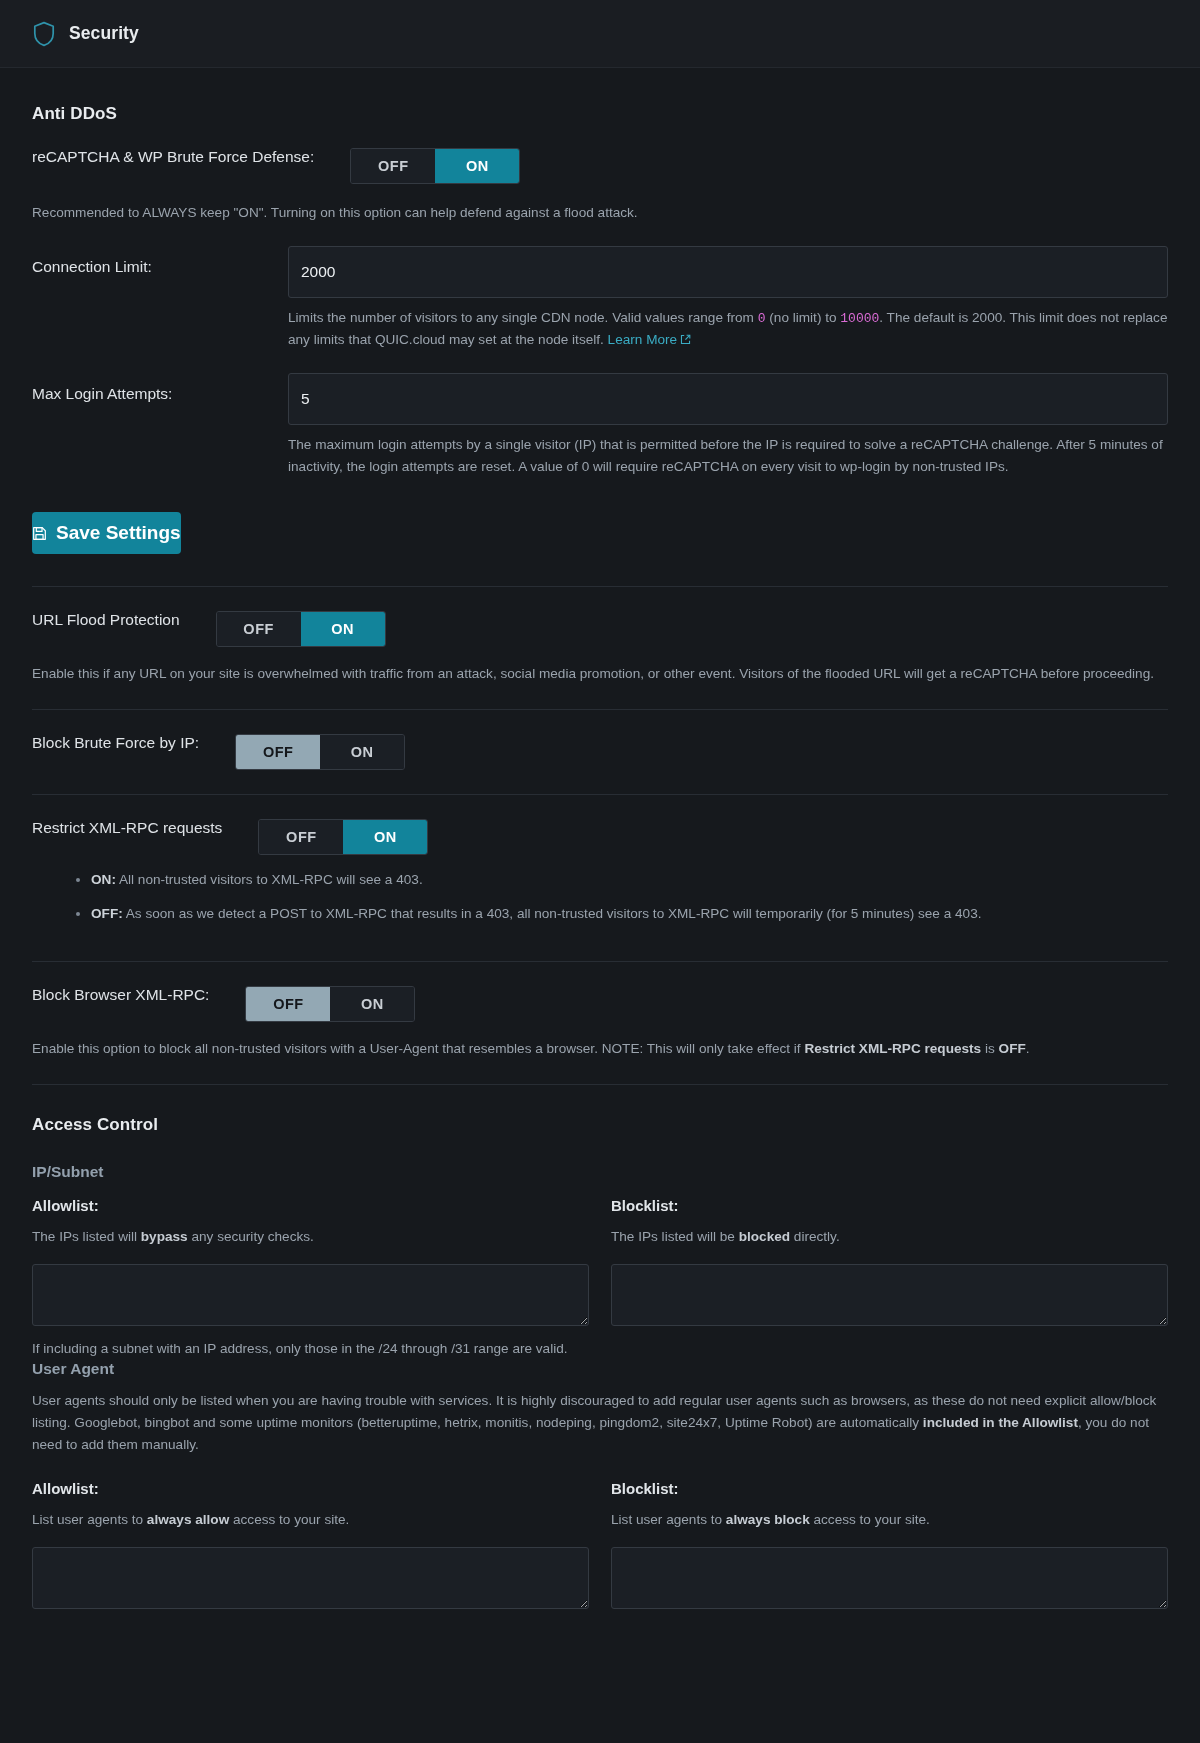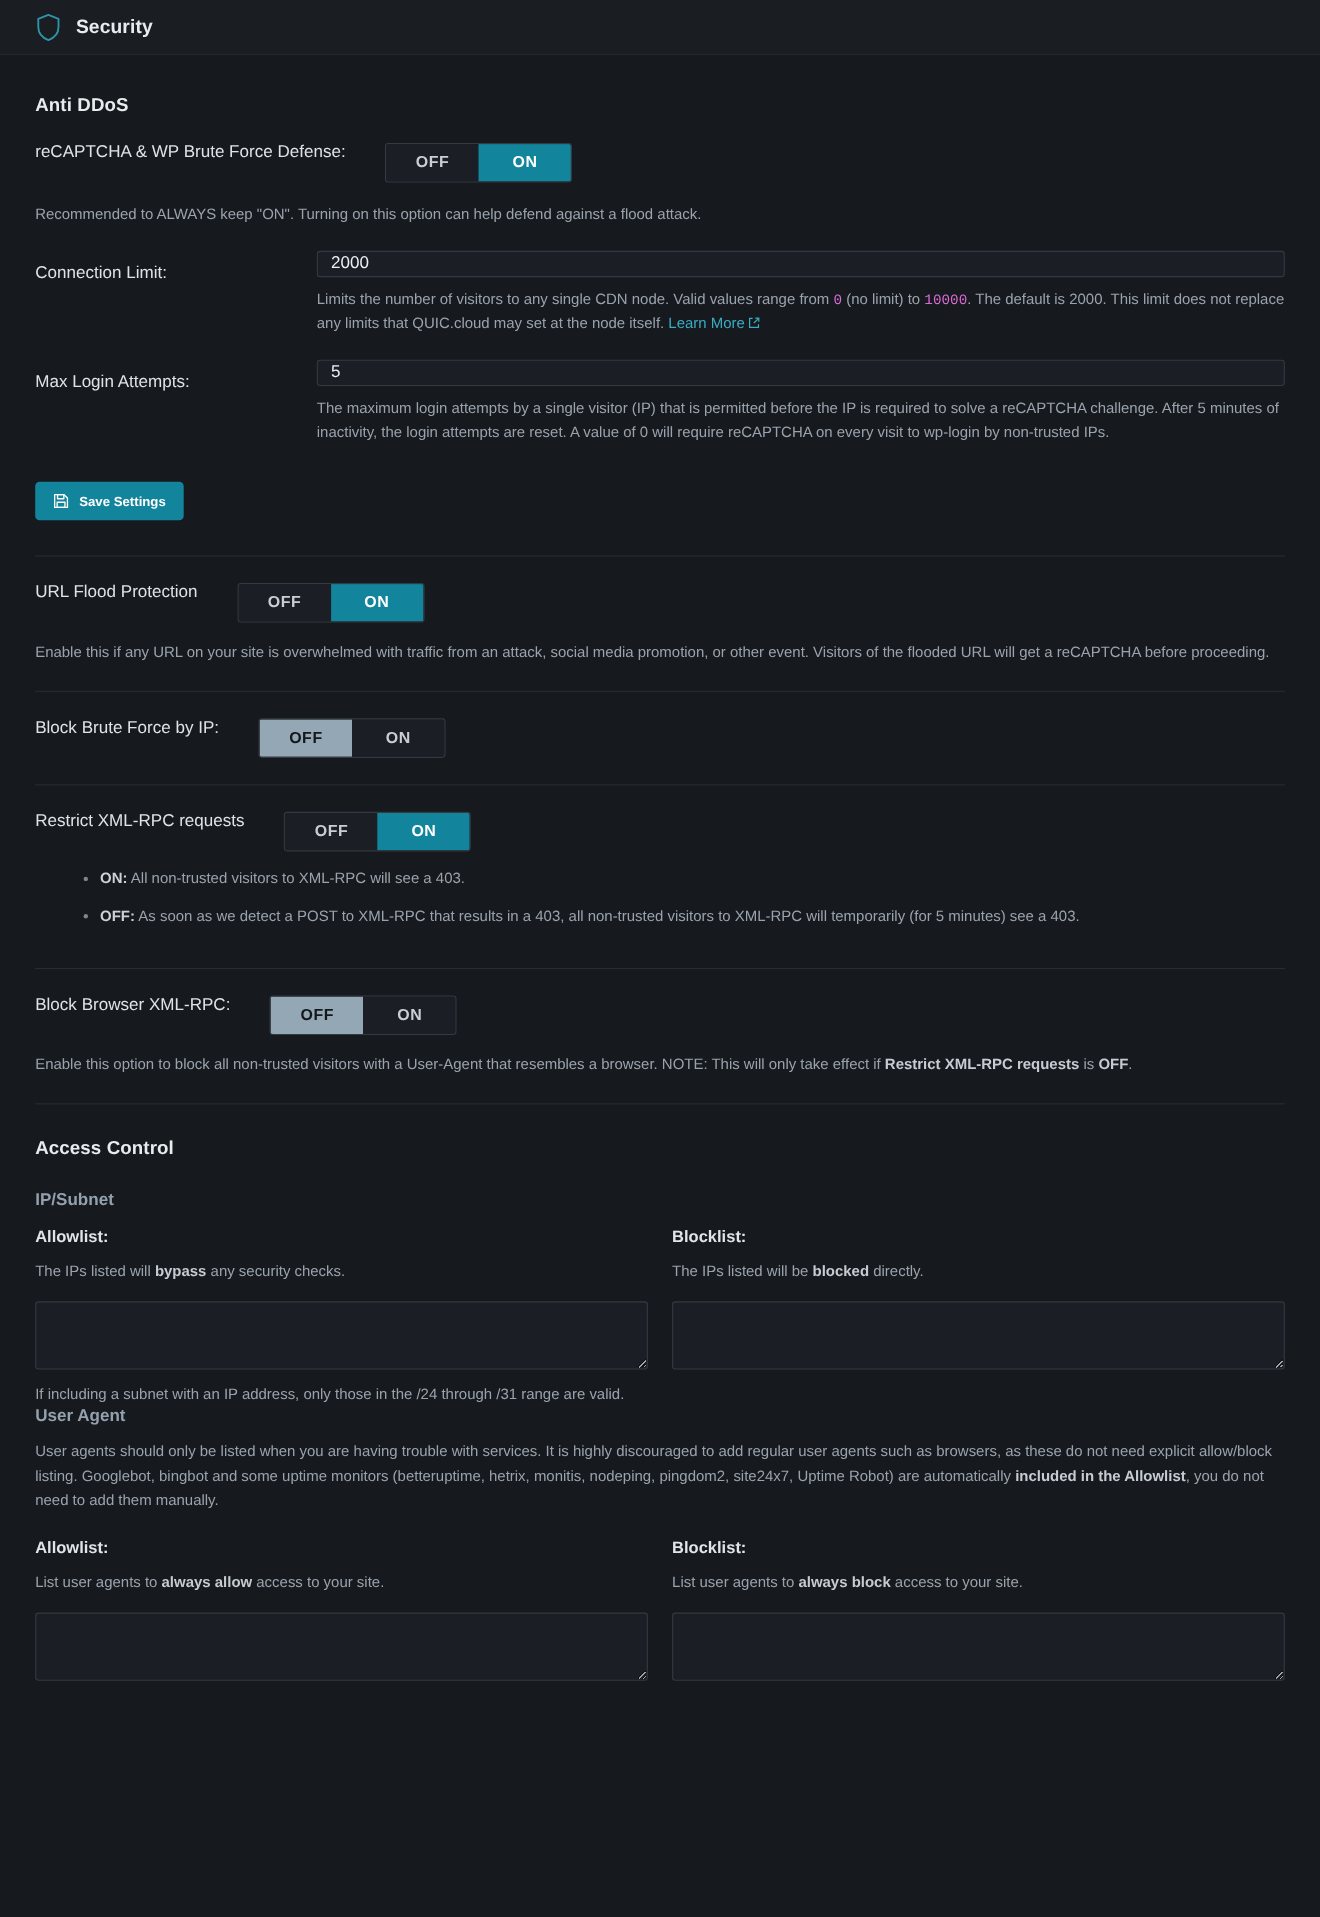--- a/index.html
+++ b/index.html
@@ -11,21 +11,21 @@
   body {
     width: 1200px;
     min-height: 1743px;
     font-family: "Liberation Sans", sans-serif;
     color: #d7dadd;
     -webkit-font-smoothing: antialiased;
   }
 
   
   .page-header {
-    height: 50px;
+    height: 68px;
     background: #1a1d22;
     border-bottom: 1px solid #24282e;
     display: flex;
     align-items: center;
     padding: 0 32px;
     gap: 13px;
   }
   .shield-icon { width: 24px; height: 26px; display: block; flex: 0 0 auto; }
   .page-title {
     font-size: 17.5px;
@@ -121,45 +121,45 @@
     margin-top: 22px;
   }
   .input-row .field-label {
     width: 256px;
     padding-top: 12px;
     flex: 0 0 256px;
   }
   .input-col { flex: 1 1 auto; }
   .text-input {
     width: 100%;
-    height: 24px;
+    height: 52px;
     background: #1b1f25;
     border: 1px solid #343a42;
     border-radius: 3px;
     color: #eceff2;
     font-size: 15.5px;
     font-family: "Liberation Sans", sans-serif;
     padding: 0 12px;
     outline: none;
   }
   .input-col .helper { margin-top: 9px; }
 
   
   .save-btn {
     display: inline-flex;
     align-items: center;
     gap: 9px;
     background: #12849b;
     border: none;
     border-radius: 4px;
     color: #ffffff;
-    font-size: 12px;
+    font-size: 19px;
     font-weight: bold;
     font-family: "Liberation Sans", sans-serif;
-    padding: 10px 16px;
+    padding: 10px 0;
     margin-top: 34px;
     cursor: pointer;
   }
   .save-icon { width: 15px; height: 15px; display: block; }
 
   .divider {
     height: 1px;
     background: #282d34;
     border: 0;
     margin: 0;

